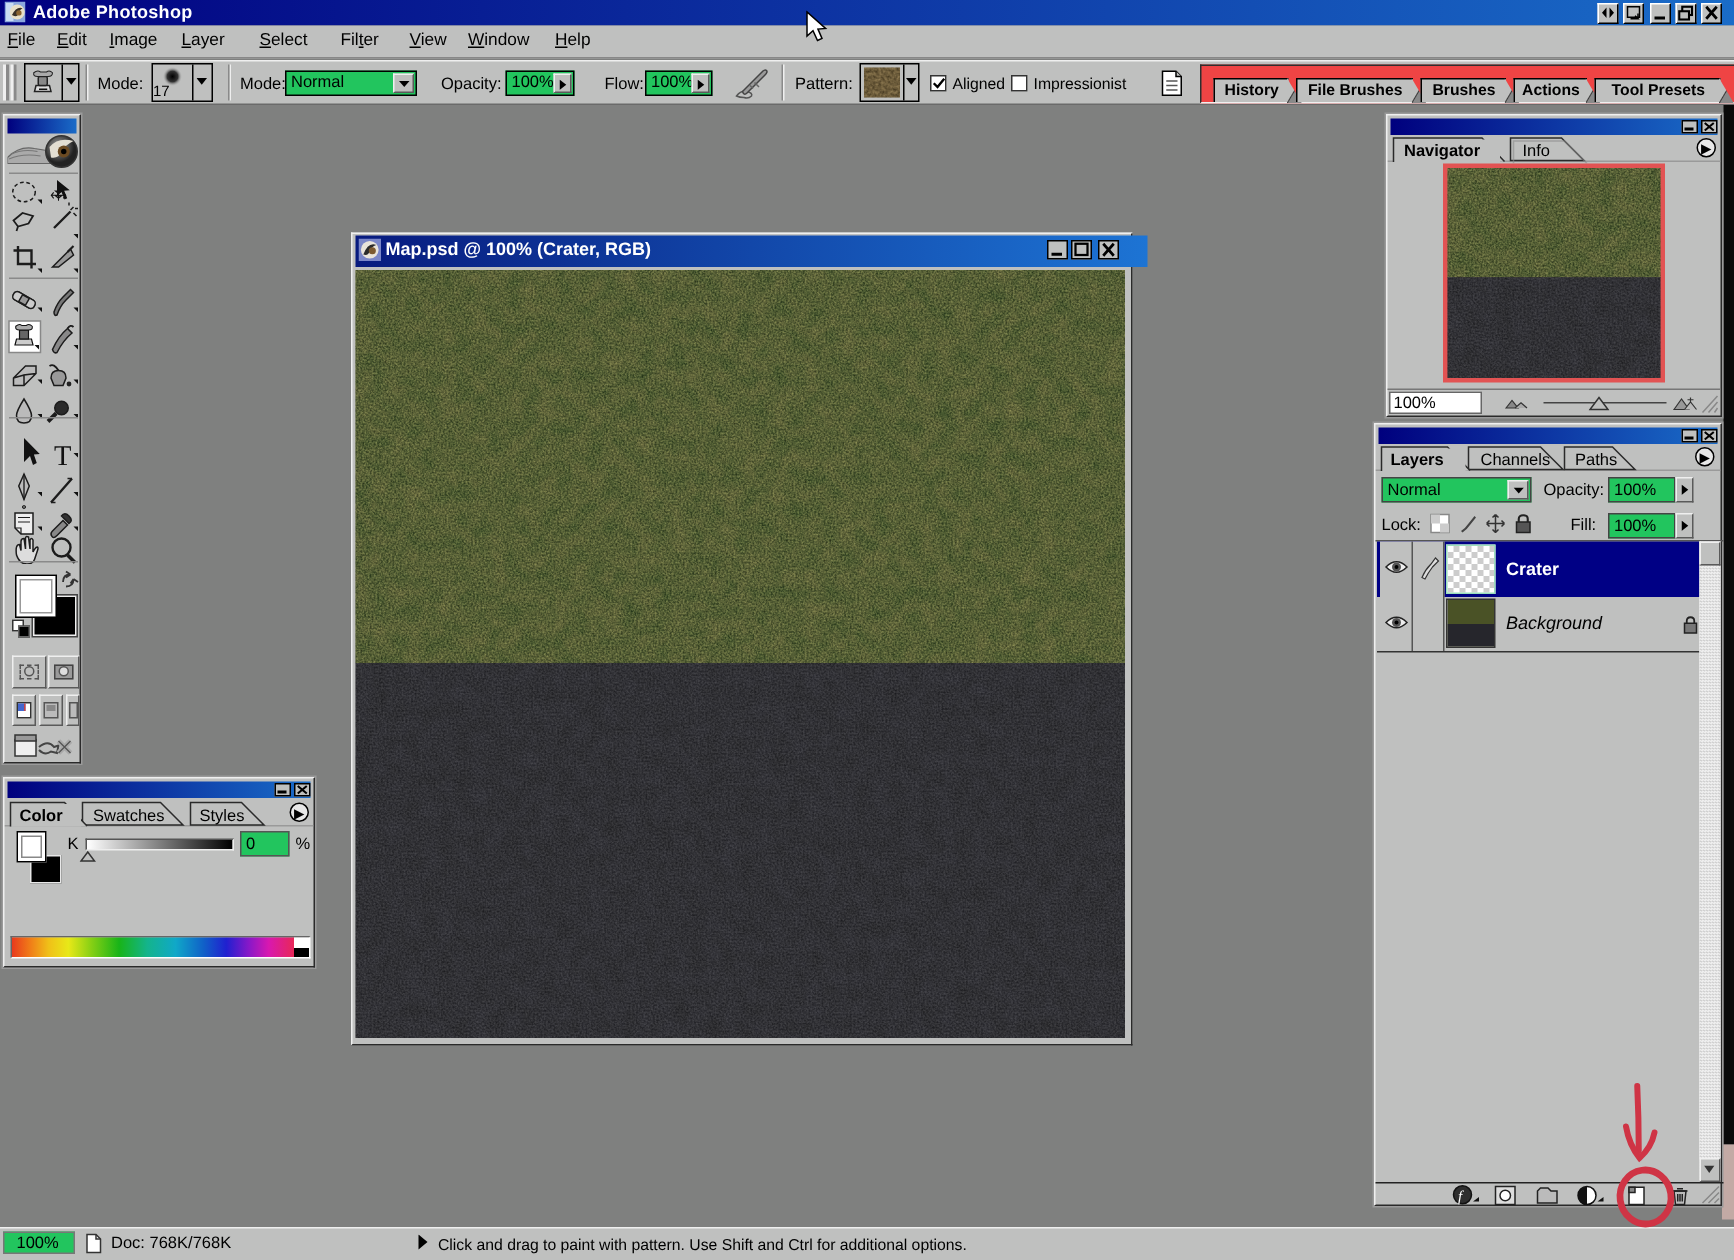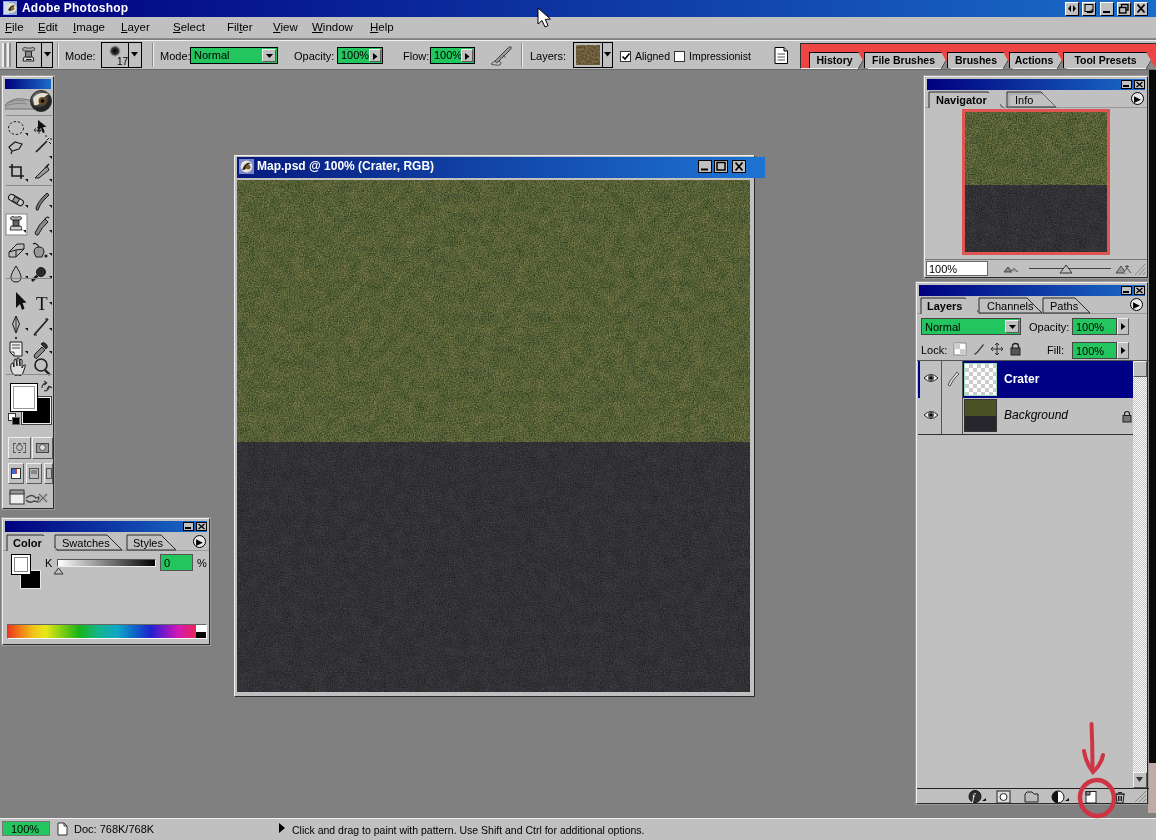--- a/index.html
+++ b/index.html
@@ -82,21 +82,21 @@
     <svg class="abs" style="left:3px;top:1px" width="20" height="14">
         <defs>
           <radialGradient id="bdot">
             <stop offset="0" stop-color="#000"></stop>
             <stop offset="55%" stop-color="#333"></stop>
             <stop offset="100%" stop-color="#bfc0bf" stop-opacity="0"></stop>
           </radialGradient>
         </defs>
         <circle cx="10" cy="7" r="6.5" fill="url(#bdot)"></circle>
       </svg>
-    <span class="abs" style="left:0;top:13px;width:26px;text-align:right;font-size:10px">17</span>
+    <span class="abs" style="left:0;top:13px;width:26px;text-align:left;font-size:10px">17</span>
     <div class="abs" style="left:26px;top:0;width:1px;height:24px;background:#000"></div>
     <svg class="abs" style="left:29px;top:9px" width="8" height="6">
         <path d="M0 0 L7 0 L3.5 4.5Z" fill="#000"></path>
       </svg>
   </div>
   <span class="lbl abs" style="left:160px;top:9px">Mode:</span>
 
   <div class="abs whitebox" style="left:190px;top:6px;width:88px;height:17px">
     <span class="abs" style="left:3px;top:1px;font-size:11px">Normal</span>
     <div class="abs face raised" style="right:1px;top:1px;width:14px;height:13px">
@@ -123,21 +123,21 @@
         </svg>
       </div>
   </div>
 
   <svg class="abs" style="left:489px;top:4px" width="26" height="22" viewBox="0 0 26 22">
     <path d="M2 19 Q5 15 9 16 Q13 17 12 19 Q10 21 7 20 Q4 20 2 19Z" fill="none" stroke="#555"></path>
     <path d="M6 16 L19 3 Q21 1 22 2 Q23 3 21 5 L9 17 Q7 19 6 16Z" fill="#9a9a9a" stroke="#444"></path>
     <path d="M14 10 l3 3 M11 12 l2 2" stroke="#666"></path>
   </svg>
   <div class="abs" style="left:521px;top:2px;width:2px;height:24px;border-left:1px solid #8a8a8a;border-right:1px solid #efefef"></div>
-  <span class="lbl abs" style="left:530px;top:9px">Layers:</span>
+  <span class="lbl abs" style="left:530px;top:9px">Pattern:</span>
 
   <div class="abs" style="left:573px;top:1px;width:40px;height:26px;border:1px solid #000;background:#bfc0bf">
     <svg class="abs" style="left:2px;top:2px" width="24" height="20">
         <rect width="24" height="20" fill="#6b5a3a"></rect>
         <rect width="24" height="20" filter="url(#patnoise)"></rect>
       </svg>
     <div class="abs" style="left:28px;top:0;width:1px;height:24px;background:#000"></div>
     <svg class="abs" style="left:30px;top:9px" width="8" height="6">
         <path d="M0 0 L7 0 L3.5 4.5Z" fill="#000"></path>
       </svg>

